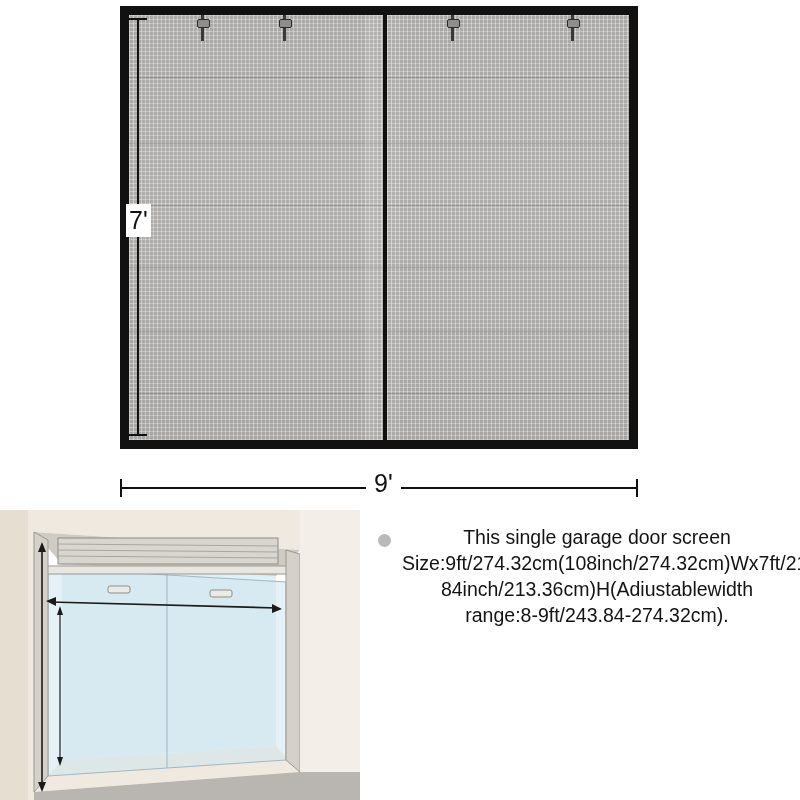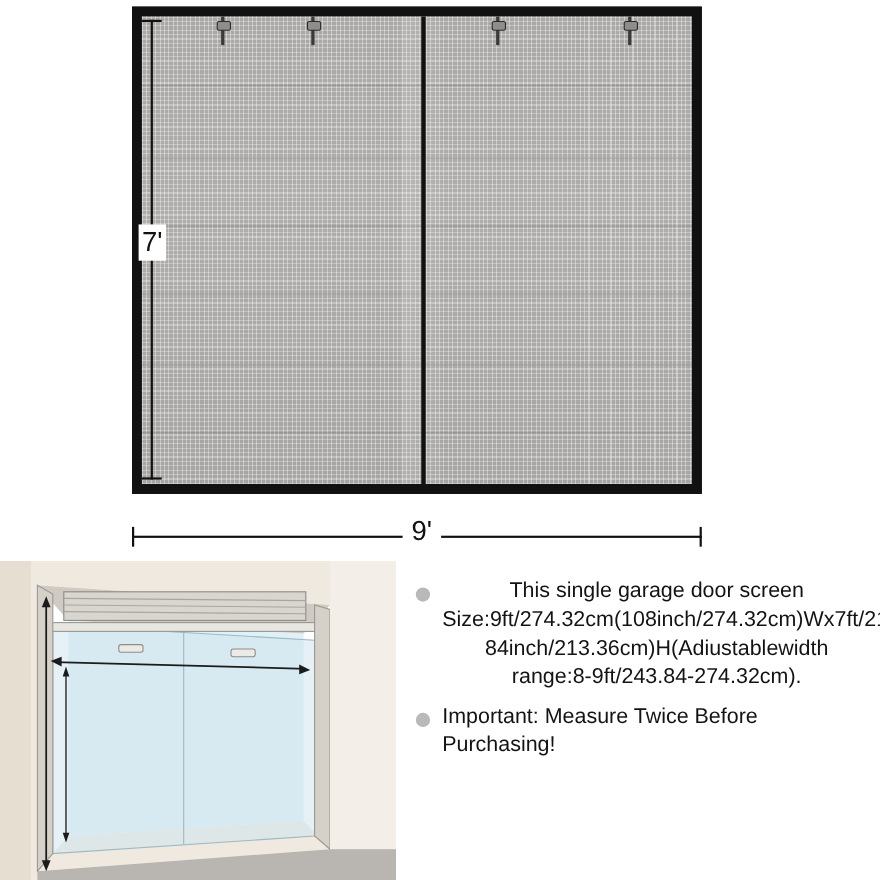--- a/index.html
+++ b/index.html
@@ -336,19 +336,15 @@
   </svg>
 </div>
 
 <div id="spec-list">
 
   <div class="bullet-row">
     <span class="bullet-dot"></span>
     <span class="bullet-text">This single garage door screen Size:9ft/274.32cm(108inch/274.32cm)Wx7ft/213.36cm 84inch/213.36cm)H(Adiustablewidth range:8-9ft/243.84-274.32cm).</span>
   </div>
 
-  <div class="bullet-row">
-    <span class="bullet-dot"></span>
-    <span class="bullet-text left-align">Important: Measure Twice Before Purchasing!</span>
-  </div>
 
 
 </div>
 
 </body></html>

